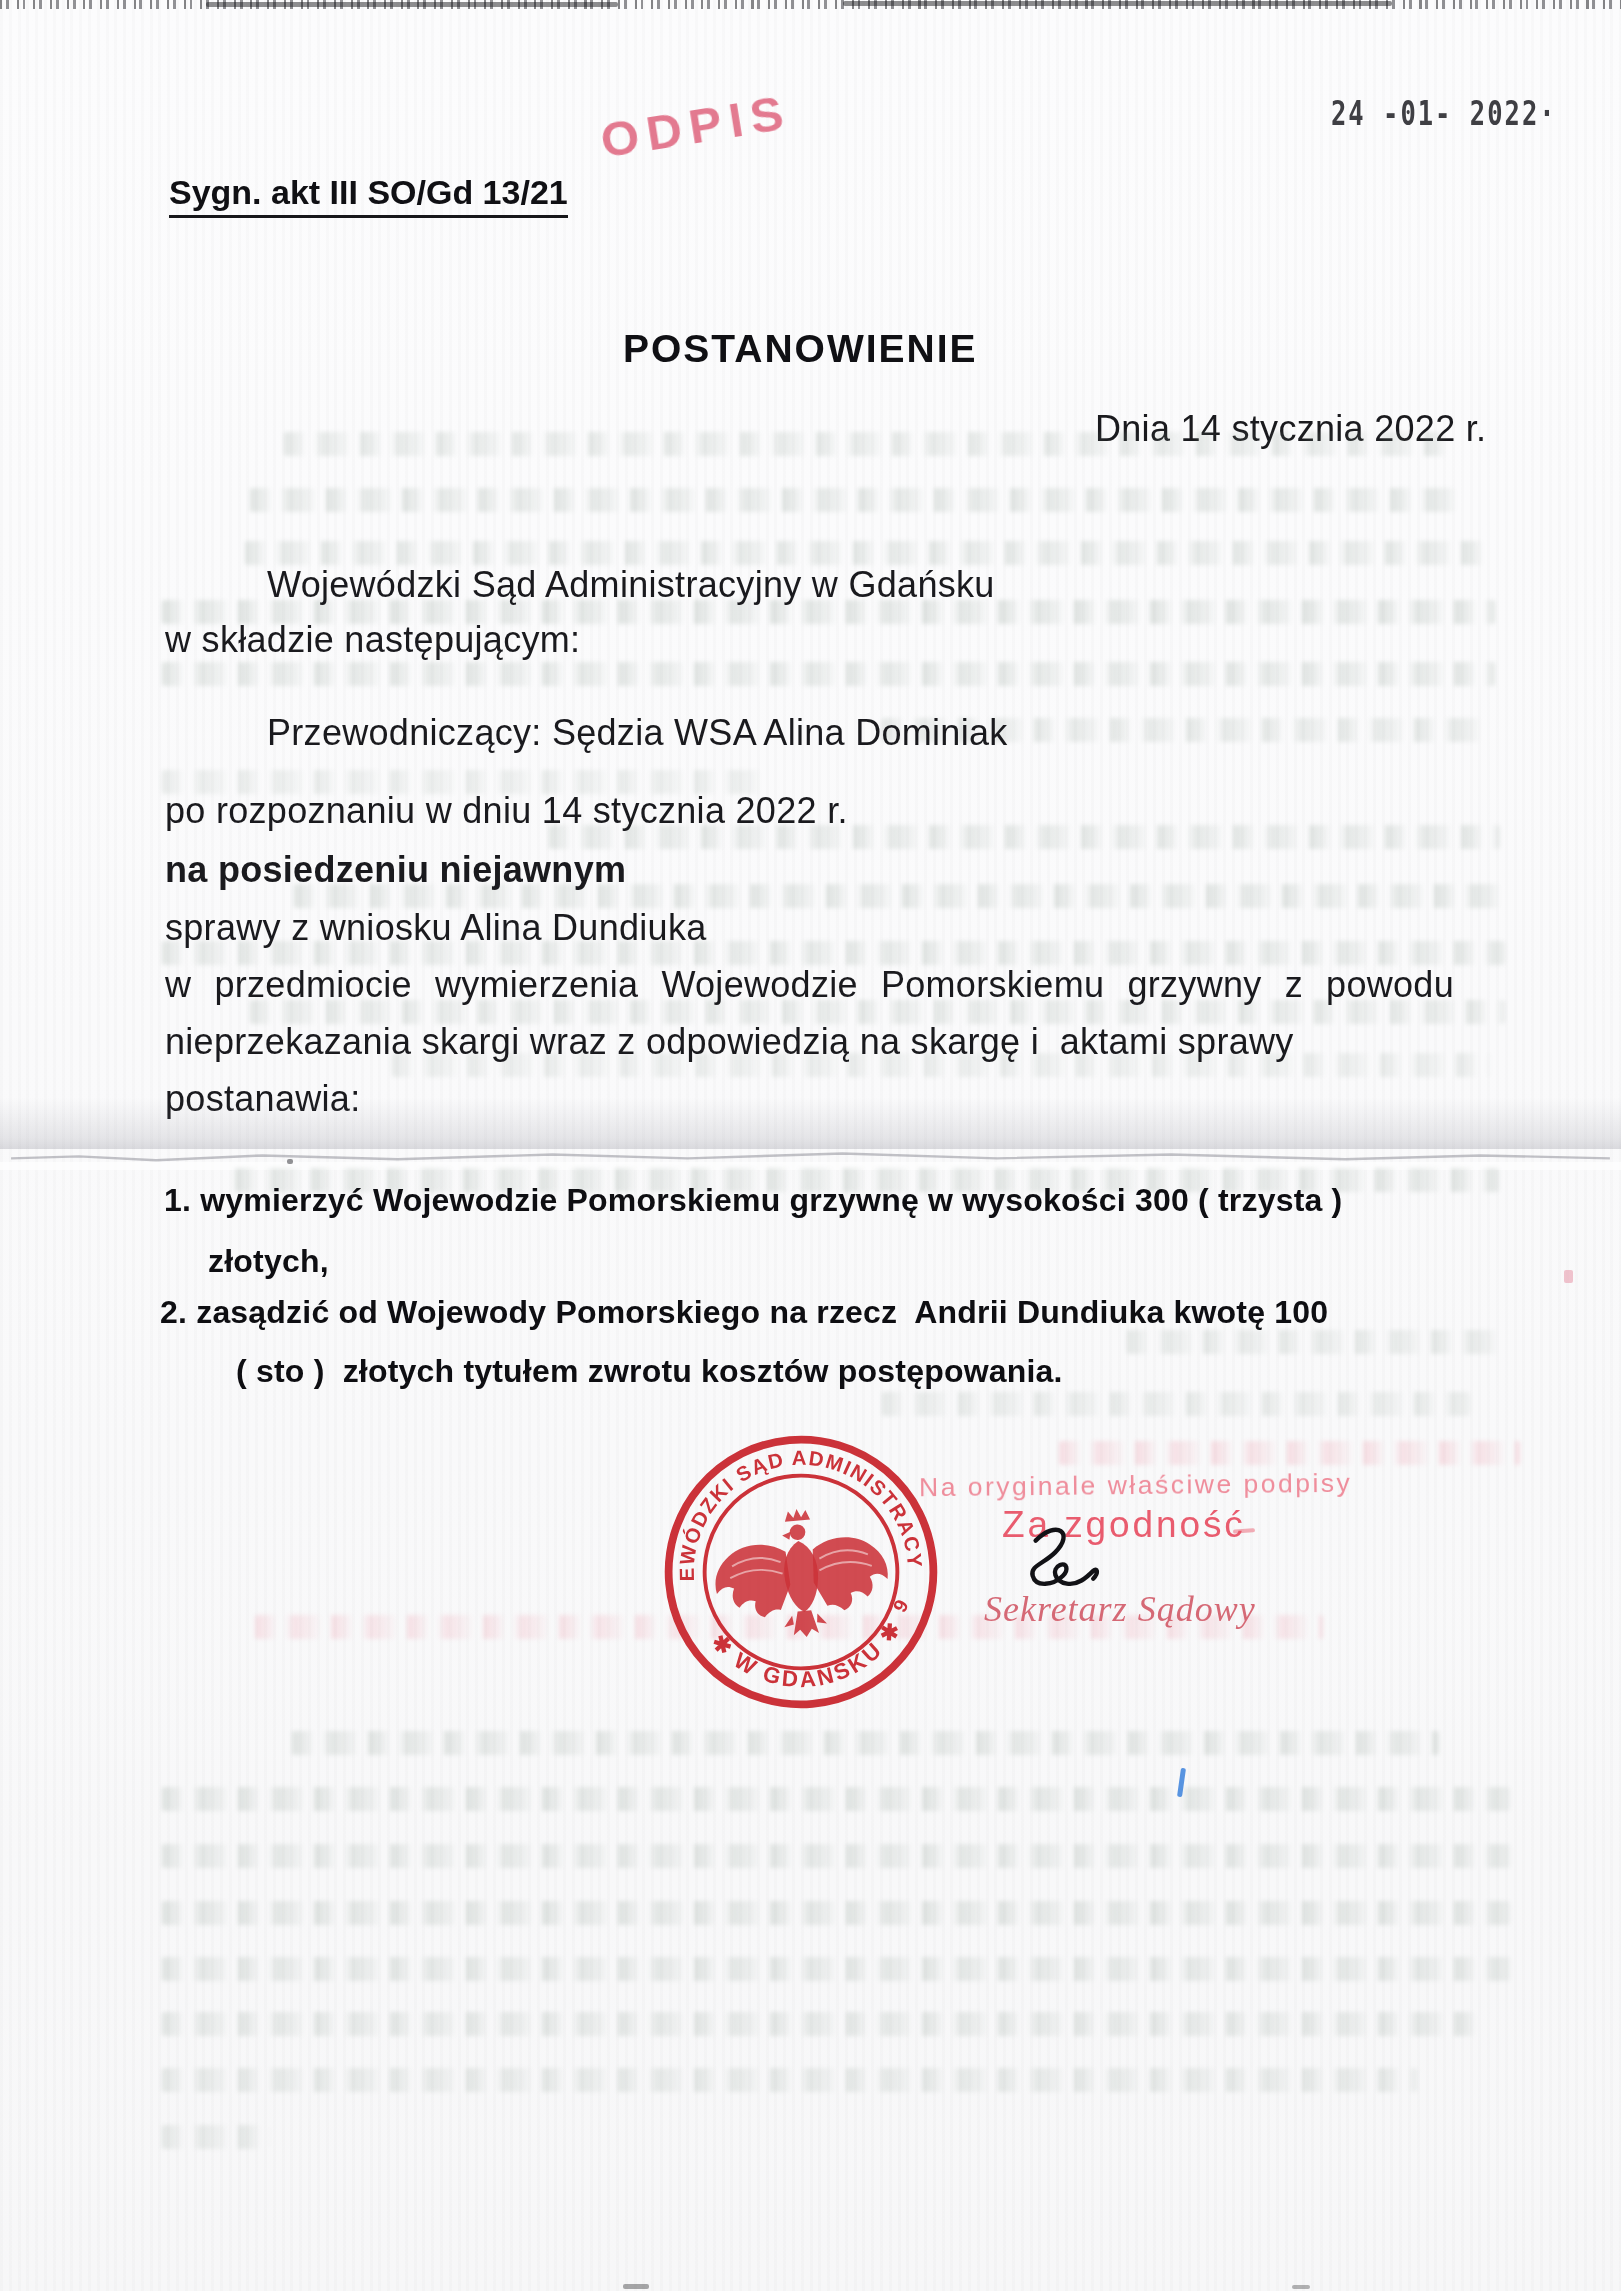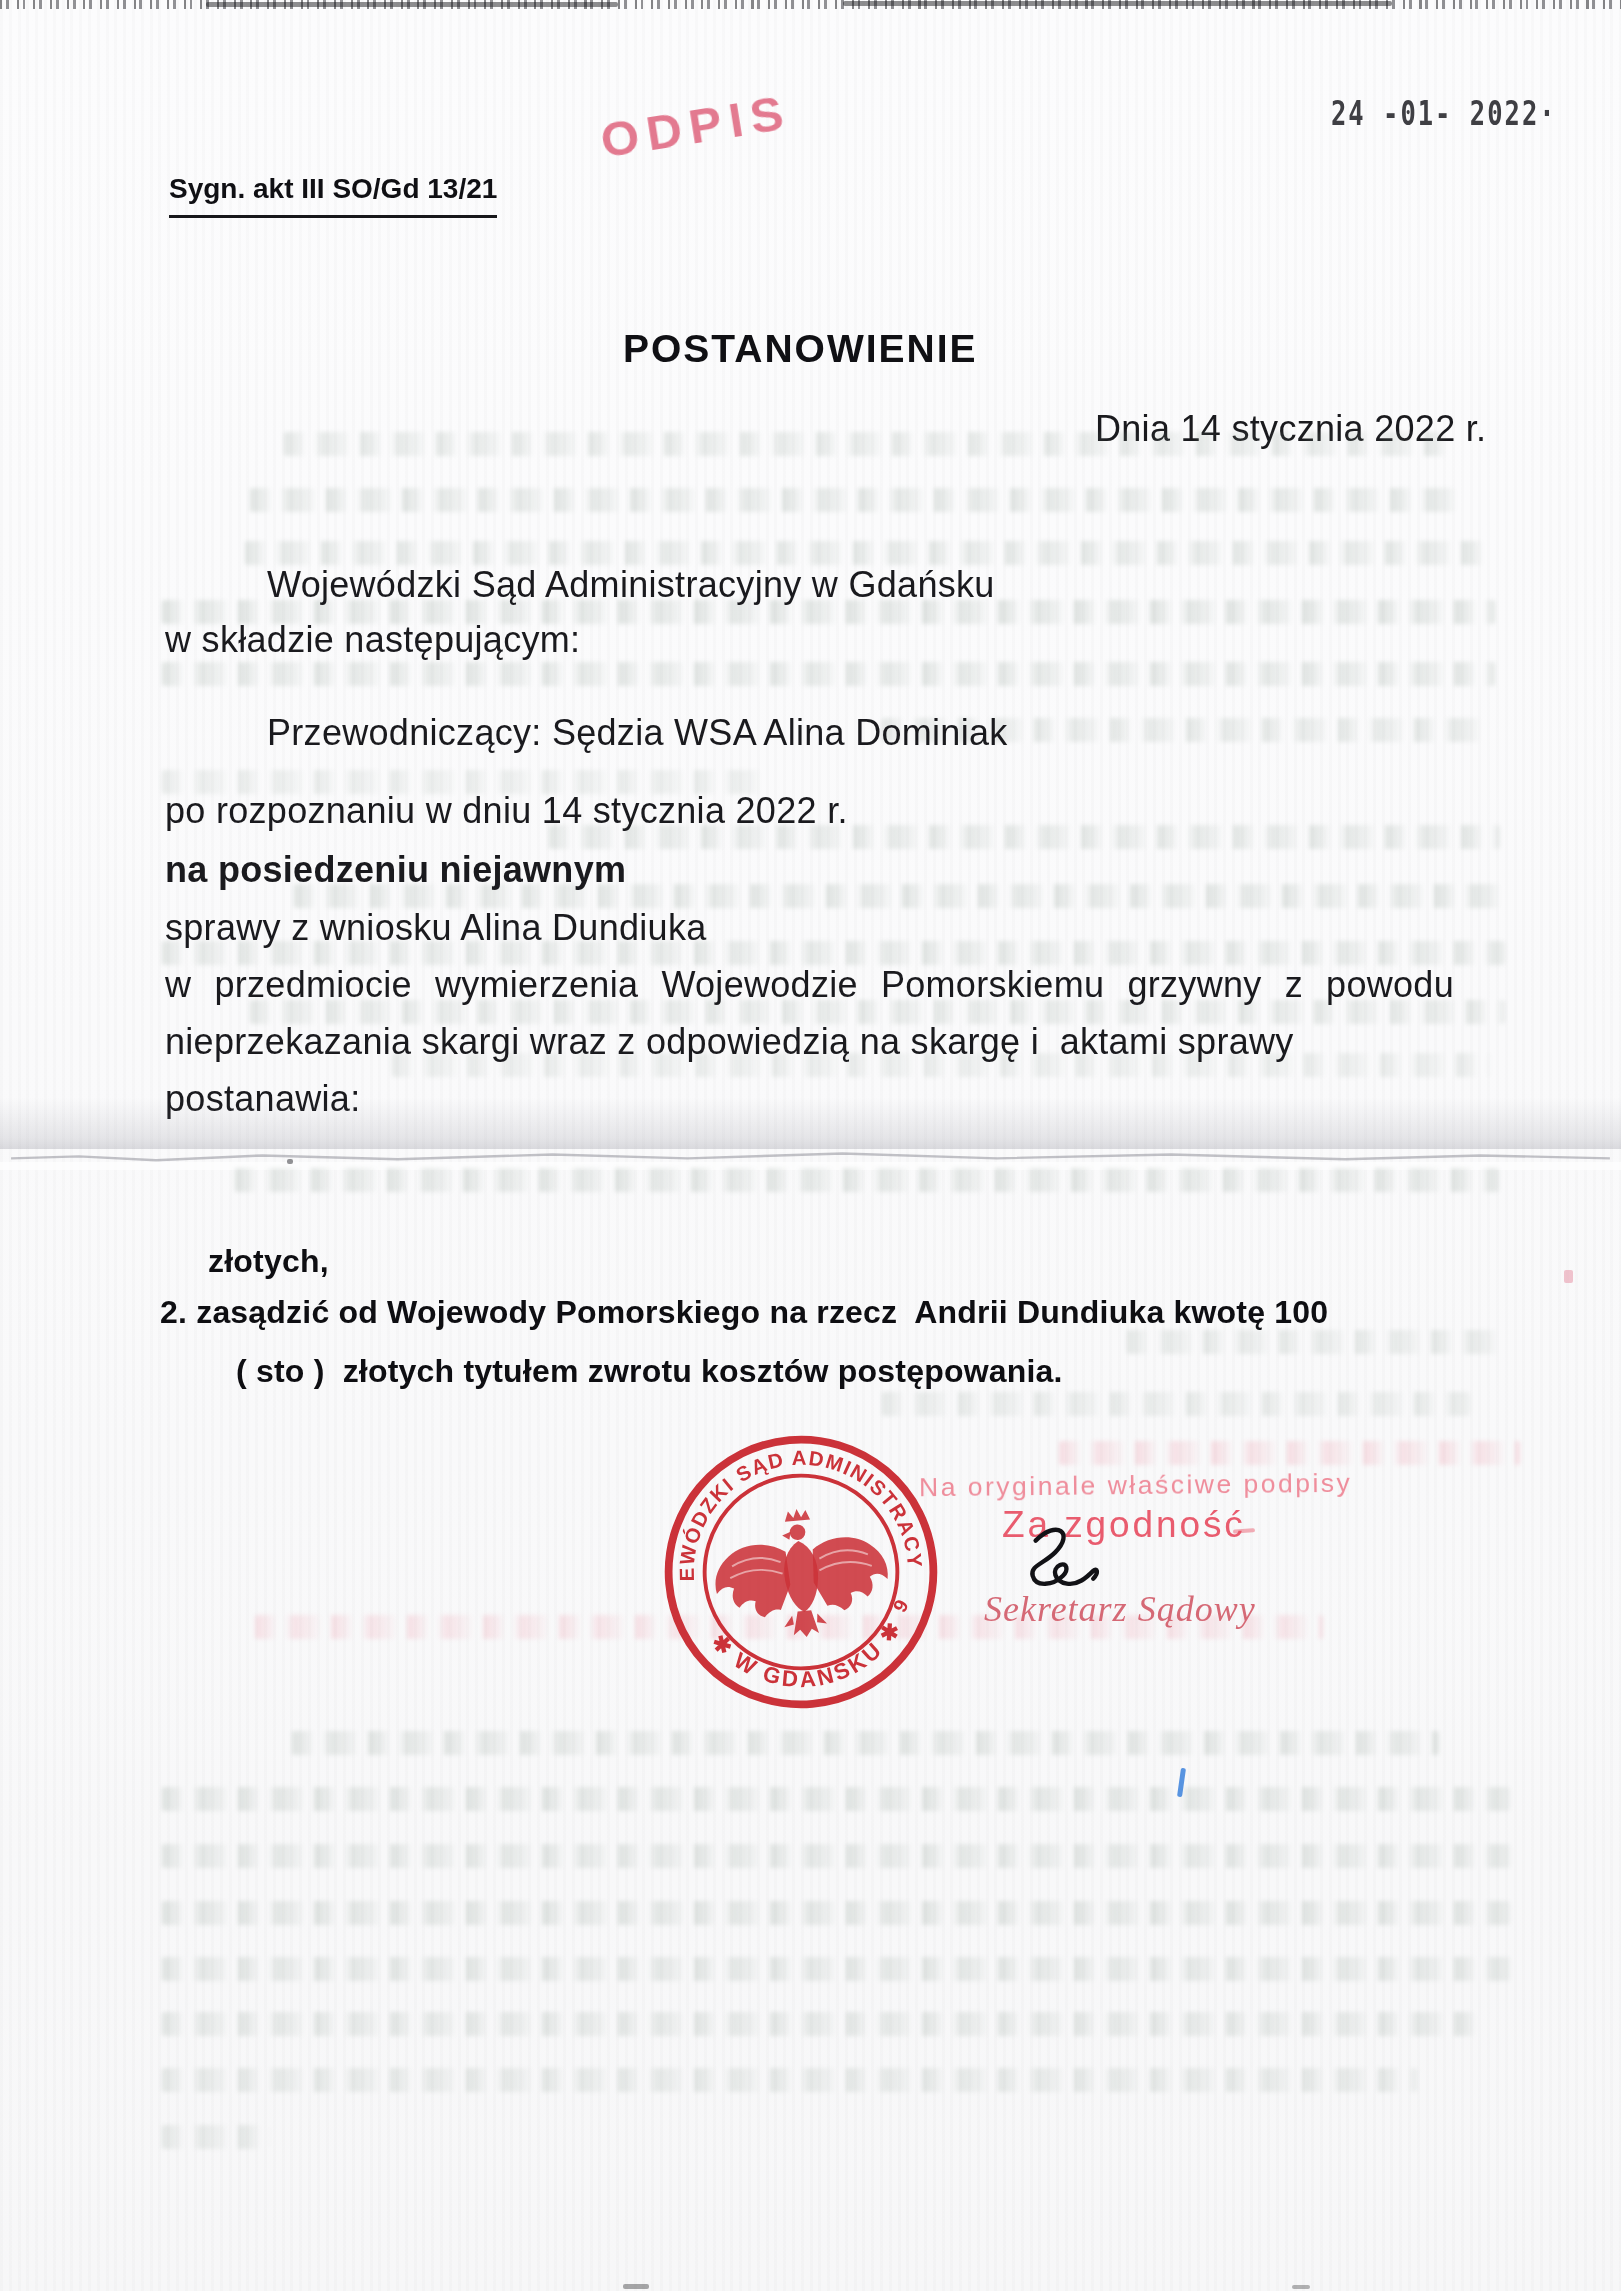--- a/index.html
+++ b/index.html
@@ -6,21 +6,21 @@
   #page{position:relative;width:1621px;height:2292px;margin:0 auto;overflow:hidden;
         background:
           repeating-linear-gradient(90deg, rgba(0,0,0,0.014) 0 2.9px, rgba(0,0,0,0) 2.9px 8.8px),
           linear-gradient(180deg,#fcfcfd 0%,#fafafb 45%,#f7f7f8 100%);
         font-family:"Liberation Sans", sans-serif;color:#1b1b1f;}
   .abs{position:absolute;white-space:pre;}
   .line{font-size:36px;letter-spacing:0.3px;color:#1a1a1e;}
   .just{white-space:normal;text-align:justify;text-align-last:justify;}
   .ruling{font-size:32px;font-weight:bold;letter-spacing:0.2px;color:#0e0e12;}
   .title{font-size:39px;font-weight:bold;letter-spacing:2px;color:#101014;}
-  .sygn{font-size:28px;font-weight:bold;border-bottom:3.9px solid #17171a;padding-bottom:10px;color:#101014;}
+  .sygn{font-size:34px;font-weight:bold;border-bottom:3.9px solid #17171a;padding-bottom:3px;color:#101014;}
   .datestamp{font-family:"DejaVu Sans Mono", monospace;font-size:25.5px;font-weight:bold;letter-spacing:2px;
              color:#26262b;transform:scaleY(1.3);transform-origin:left top;opacity:.88;}
   .odpis{font-size:49px;font-weight:bold;letter-spacing:7.8px;color:#dd5672;opacity:.78;
          transform:rotate(-9deg);filter:blur(0.6px);}
   .redstamp1{font-size:26.5px;letter-spacing:2.5px;color:#ee8191;opacity:.9;transform:rotate(-.6deg);filter:blur(0.3px);}
   .redstamp2{font-size:37px;letter-spacing:2.9px;color:#e84f63;opacity:.92;filter:blur(0.3px);}
   .redserif{font-family:"Liberation Serif", serif;font-style:italic;font-size:36px;letter-spacing:1px;
             color:#d4626f;opacity:.95;}
   .bleed{position:absolute;height:23.5px;filter:blur(2.3px);border-radius:2.9px;
          background:repeating-linear-gradient(90deg,
@@ -80,20 +80,21 @@
   <div class="abs line" style="left:165px;top:1021px;">nieprzekazania skargi wraz z odpowiedzią na skargę i  aktami sprawy</div>
   <div class="abs line" style="left:165px;top:1078px;">postanawia:</div>
 
   <div class="creaseband"></div>
   <svg class="abs" style="left:0;top:1139px;" width="1621" height="29" viewBox="0 0 1654 30">
     <path d="M0,20 L70,18 L150,22 L260,17 L400,21 L560,16 L700,20 L860,15 L1020,20 L1200,16 L1380,21 L1520,17 L1654,20" fill="none" stroke="rgba(100,100,114,.38)" stroke-width="2.5"></path>
   </svg>
   <div class="creaselight"></div>
   <div class="bleed" style="left:235px;top:1168px;width:1264px;opacity:.42;"></div>
 
+  <div class="abs ruling" style="left:164px;top:1182px;">1. wymierzyć Wojewodzie Pomorskiemu grzywnę w wysokości 300 ( trzysta )</div>
   <div class="abs ruling" style="left:208px;top:1243px;">złotych,</div>
   <div class="abs ruling" style="left:160px;top:1294px;">2. zasądzić od Wojewody Pomorskiego na rzecz  Andrii Dundiuka kwotę 100</div>
   <div class="abs ruling" style="left:208px;top:1353px;margin-left:28px;">( sto )  złotych tytułem zwrotu kosztów postępowania.</div>
 
   <div class="bleed" style="left:1127px;top:1330px;width:372px;opacity:.35;"></div>
   <div class="bleed" style="left:882px;top:1392px;width:588px;opacity:.33;"></div>
   <div class="bleed pink" style="left:1059px;top:1441px;width:461px;opacity:.45;"></div>
   <div class="bleed pink" style="left:255px;top:1615px;width:1068px;opacity:.40;"></div>
 
   <svg class="abs" style="left:655px;top:1426px;transform:rotate(-5deg);opacity:.93;" width="292" height="292" viewBox="0 0 300 300">

